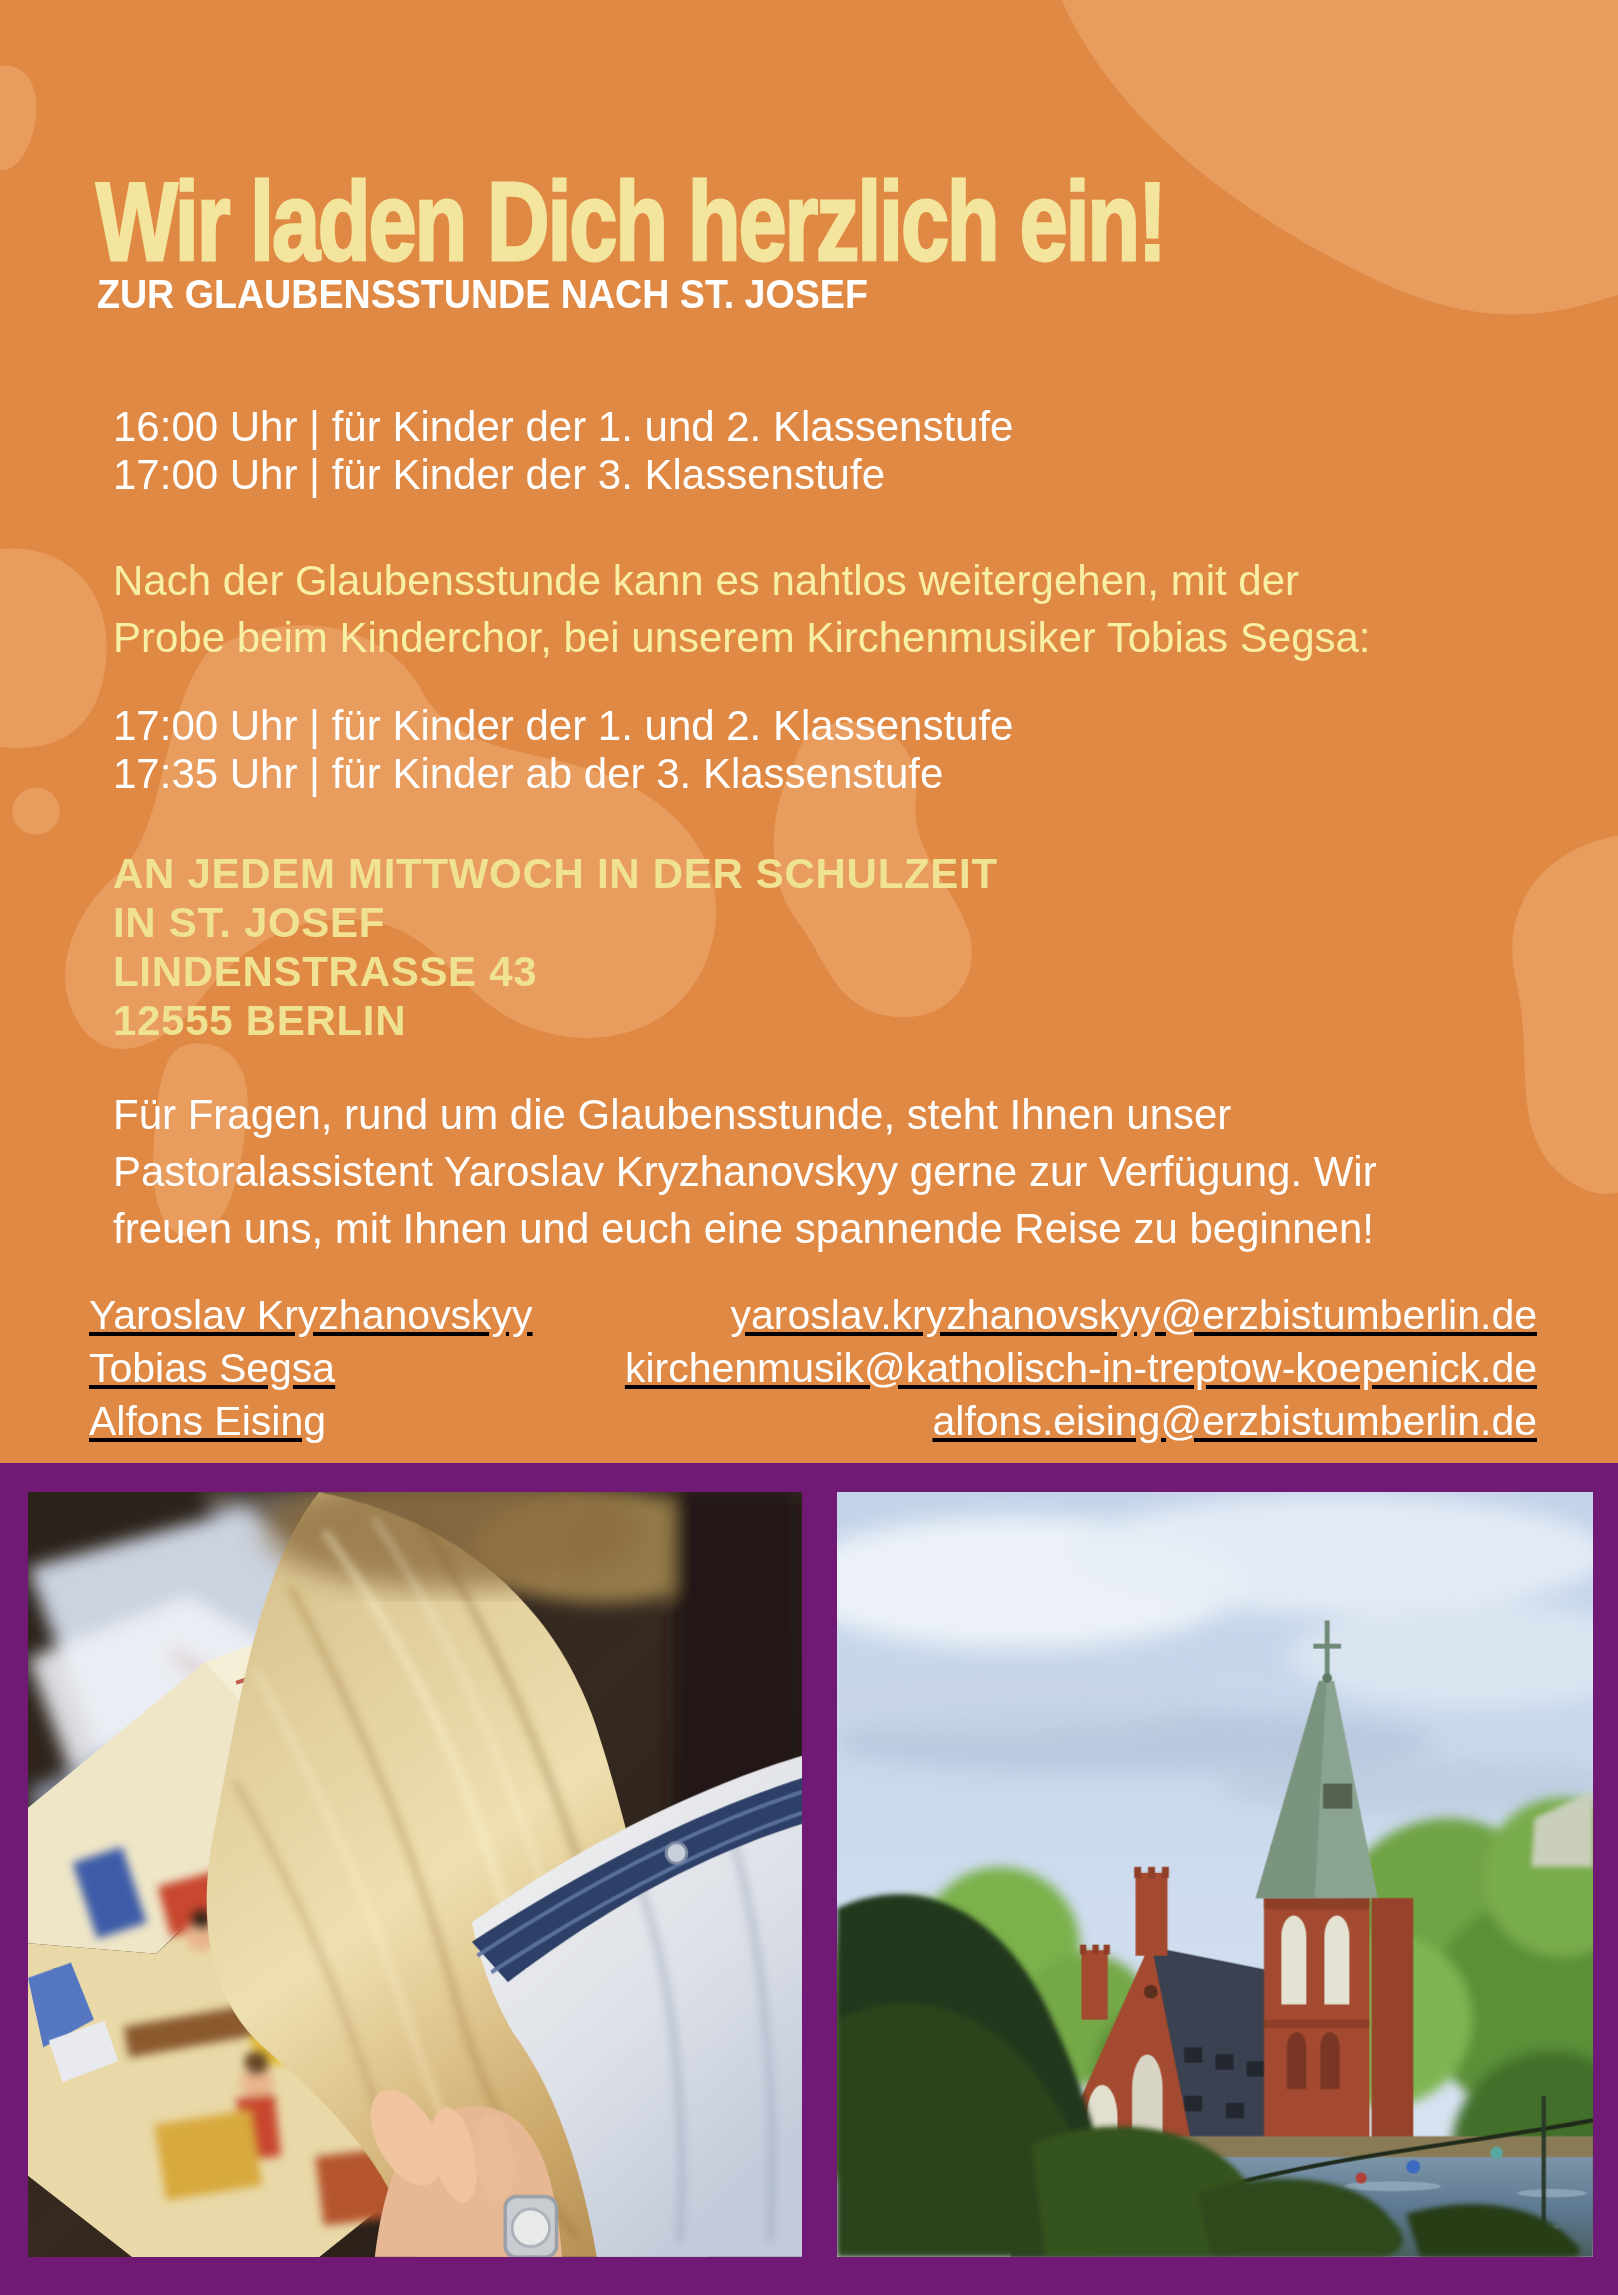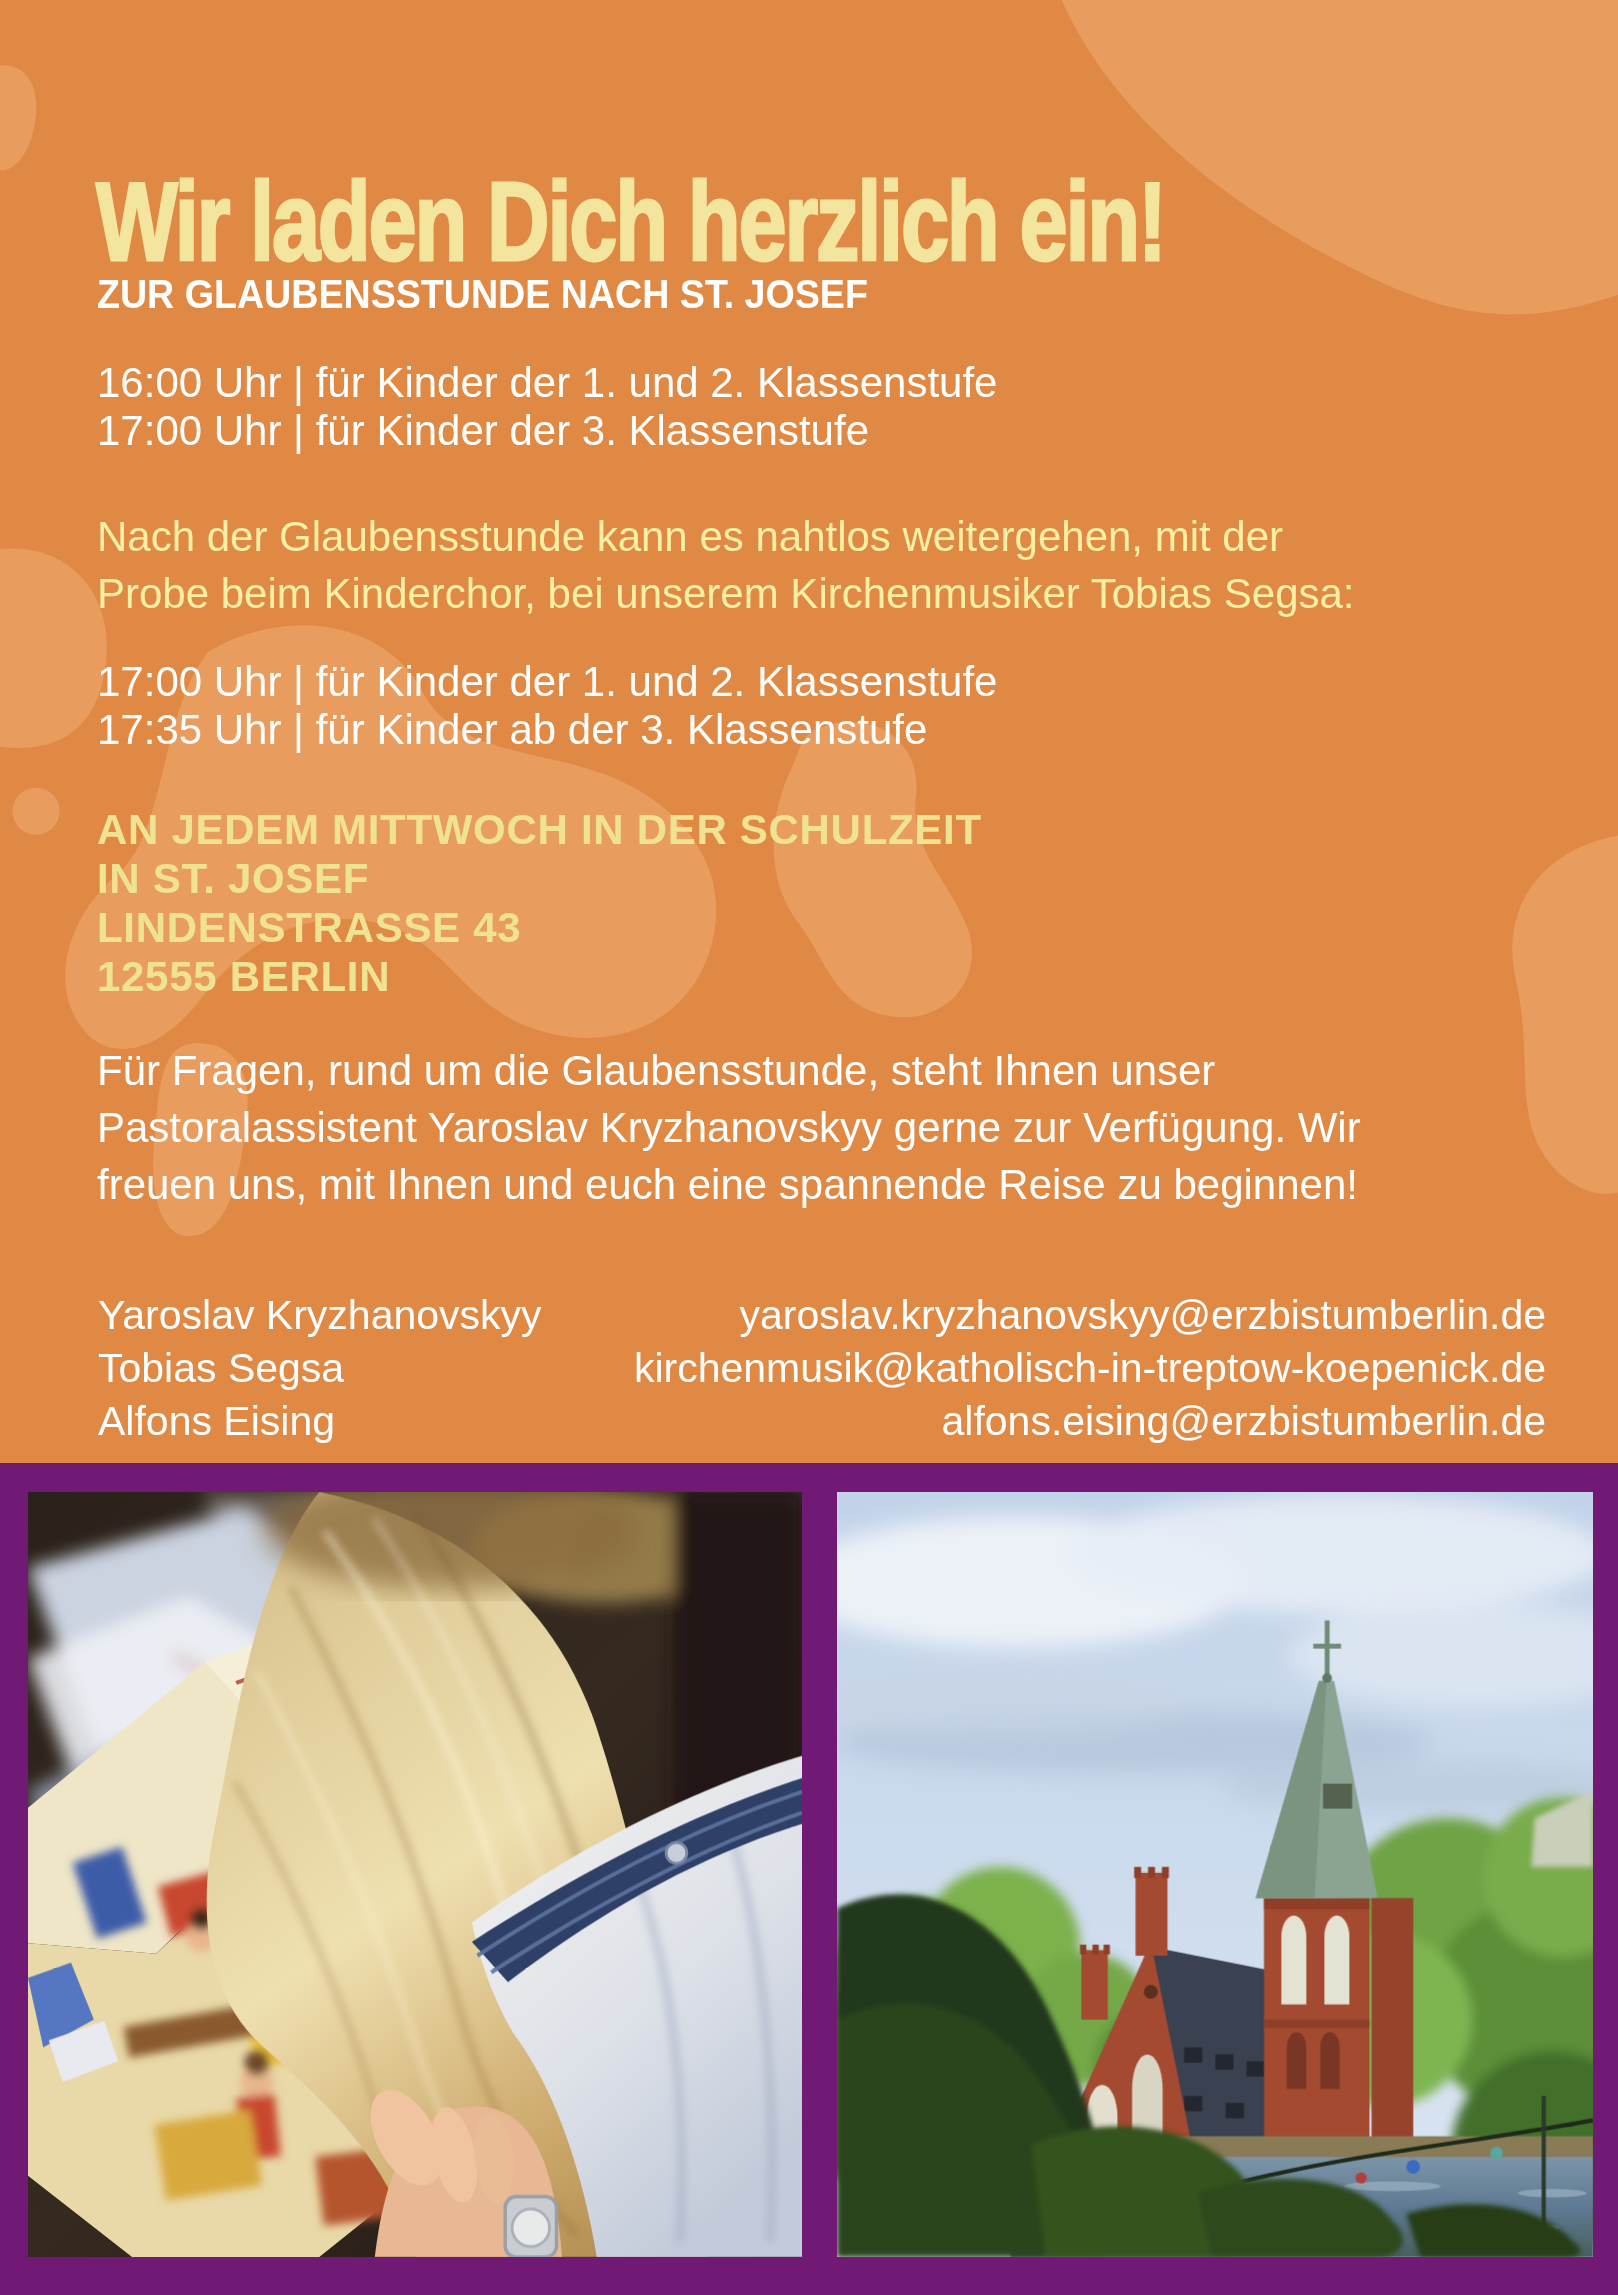--- a/index.html
+++ b/index.html
@@ -25,41 +25,41 @@
     color:var(--heading,#F3E59D);
     -webkit-text-stroke:2.8px var(--heading,#F3E59D);
     transform:scaleX(0.78);transform-origin:left center;white-space:nowrap;
   }
   .subtitle{
     position:absolute;left:97px;top:272px;
     font-size:40px;font-weight:700;letter-spacing:0px;
     color:var(--text-white,#fff);white-space:nowrap;
     transform:scaleX(0.94);transform-origin:left center;
   }
-  .tblock{position:absolute;left:97px;white-space:nowrap;}
+  .tblock{position:absolute;left:113px;white-space:nowrap;margin-top:44px;}
   .times1{top:359px;}
   .times1 .line,.times2 .line{
     font-size:42px;line-height:48px;color:var(--text-white,#fff);font-weight:400;
   }
   .para-y{top:508px;}
   .para-y .line{
     font-size:42px;line-height:57px;color:var(--accent-yellow,#F7EFA4);font-weight:400;
   }
   .times2{top:658px;}
   .caps{top:805px;}
   .caps .line{
     font-size:42px;line-height:49px;font-weight:700;letter-spacing:0.7px;
     color:var(--caps-yellow,#F0E293);
   }
   .para-w{top:1042px;}
   .para-w .line{
     font-size:42px;line-height:57px;color:var(--text-white,#fff);font-weight:400;
   }
   .contacts{
-    position:absolute;left:98px;top:1289px;width:1448px;
+    position:absolute;left:89px;top:1289px;width:1448px;text-decoration:underline;
   }
   .contact-row{
     display:flex;justify-content:space-between;align-items:baseline;
     font-size:41px;line-height:53px;color:var(--text-white,#fff);font-weight:400;
   }
   .contact-row .cemail{}
   
   .photo{position:absolute;top:1492px;height:765px;overflow:hidden;background:#222;}
   .photo svg{display:block;width:100%;height:100%;}
   .photo-left{left:28px;width:774px;}

